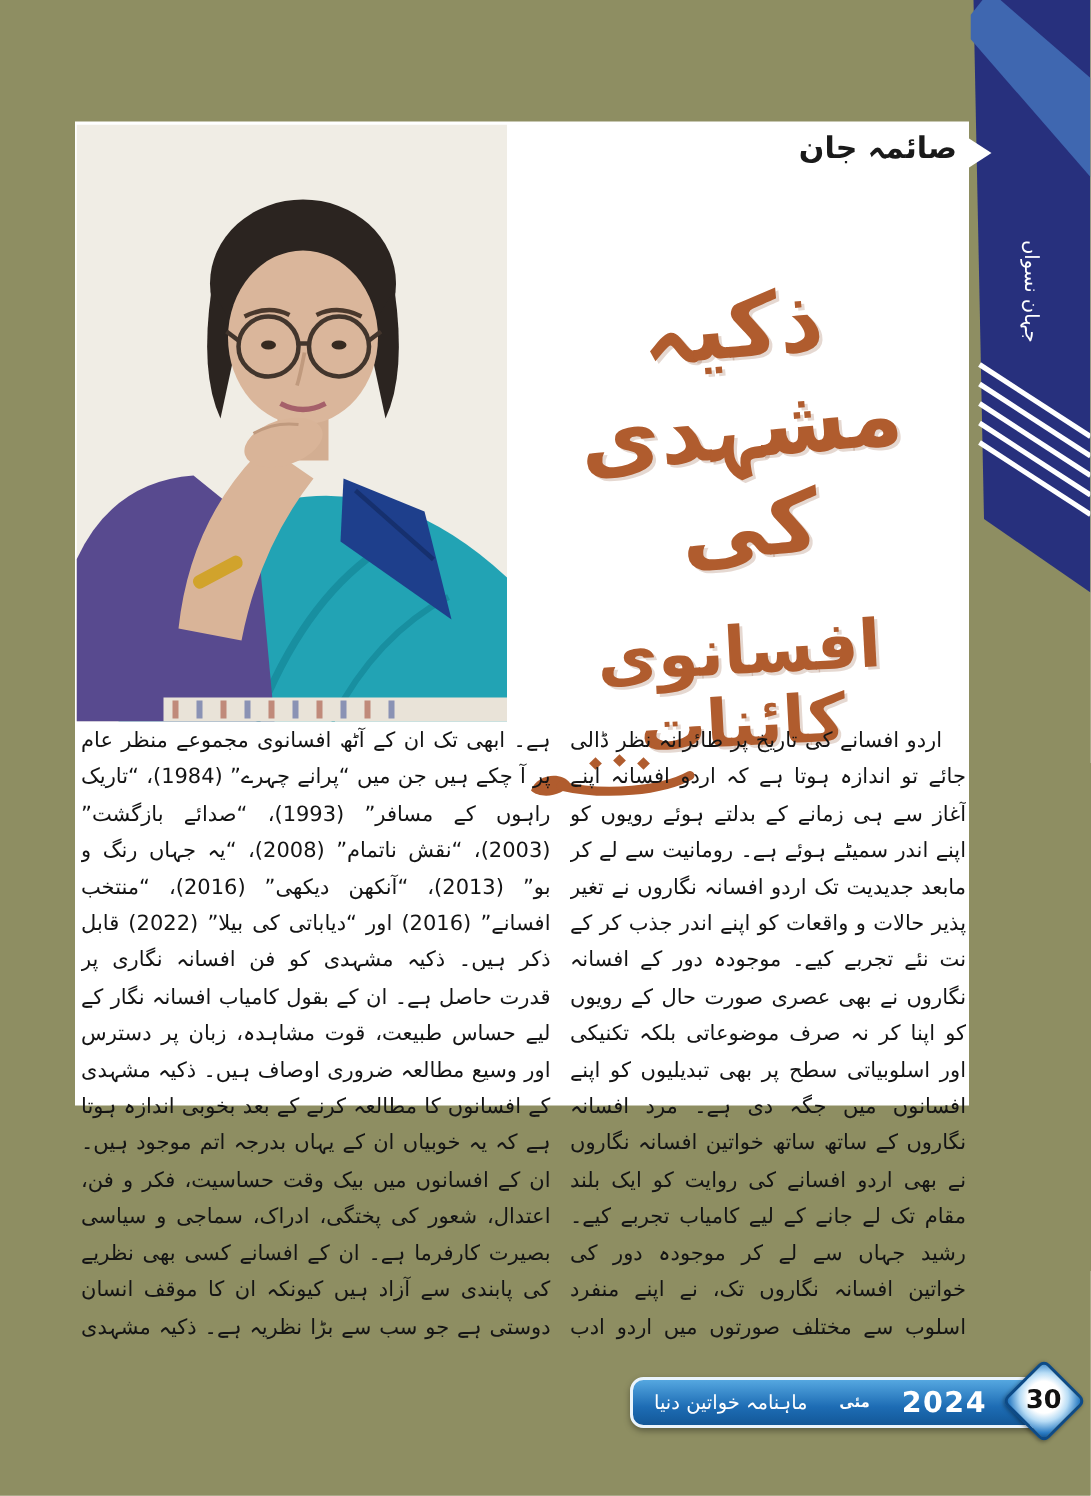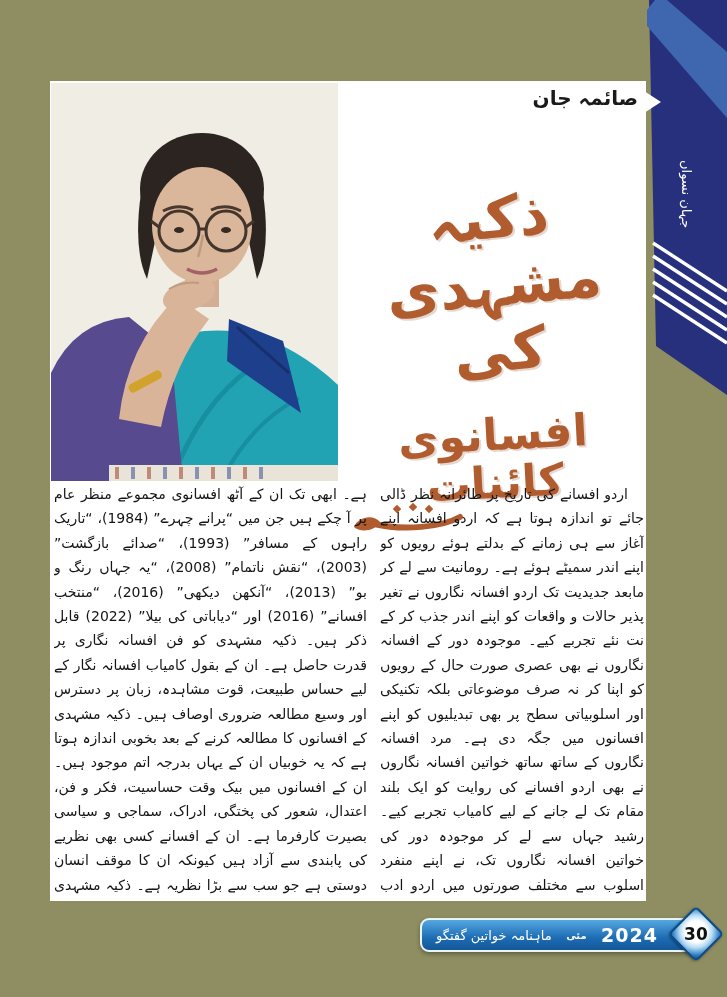--- a/index.html
+++ b/index.html
@@ -4,21 +4,21 @@
 <style>
   html,body{margin:0;padding:0;}
   body{
     width:727px;height:997px;
     font-family:"DejaVu Sans","Liberation Sans",sans-serif;
     background:#8e8e62;
   }
   .page{position:relative;width:727px;height:997px;overflow:hidden;background:#8e8e62;}
 
   
-  .panel{position:absolute;left:50px;top:81px;width:596px;height:820px;background:#ffffff;}
+  .panel{position:absolute;left:50px;top:81px;width:596px;height:656px;background:#ffffff;}
 
   .author{
     position:absolute;top:5px;right:8px;
     direction:rtl;font-size:20px;font-weight:bold;color:#1a1a1a;
   }
 
   
   .photo{position:absolute;left:1px;top:2px;width:287px;height:398px;display:block;}
 
   
@@ -191,19 +191,19 @@
       <line x1="6" y1="282" x2="80" y2="330"></line>
       <line x1="6" y1="295" x2="80" y2="343"></line>
     </g>
   </svg>
   <div class="notch"></div>
   <div class="band-label">جہان نسواں</div>
 
   <div class="footer-bar">
     <span class="footer-year">2024</span>
     <span class="footer-month">مئی</span>
-    <span class="footer-mag">ماہنامہ خواتین گفتگو</span>
+    <span class="footer-mag">ماہنامہ خواتین دنیا</span>
     <div class="diamond">
       <span>30</span>
     </div>
   </div>
 
 </div>
 
 </body></html>

